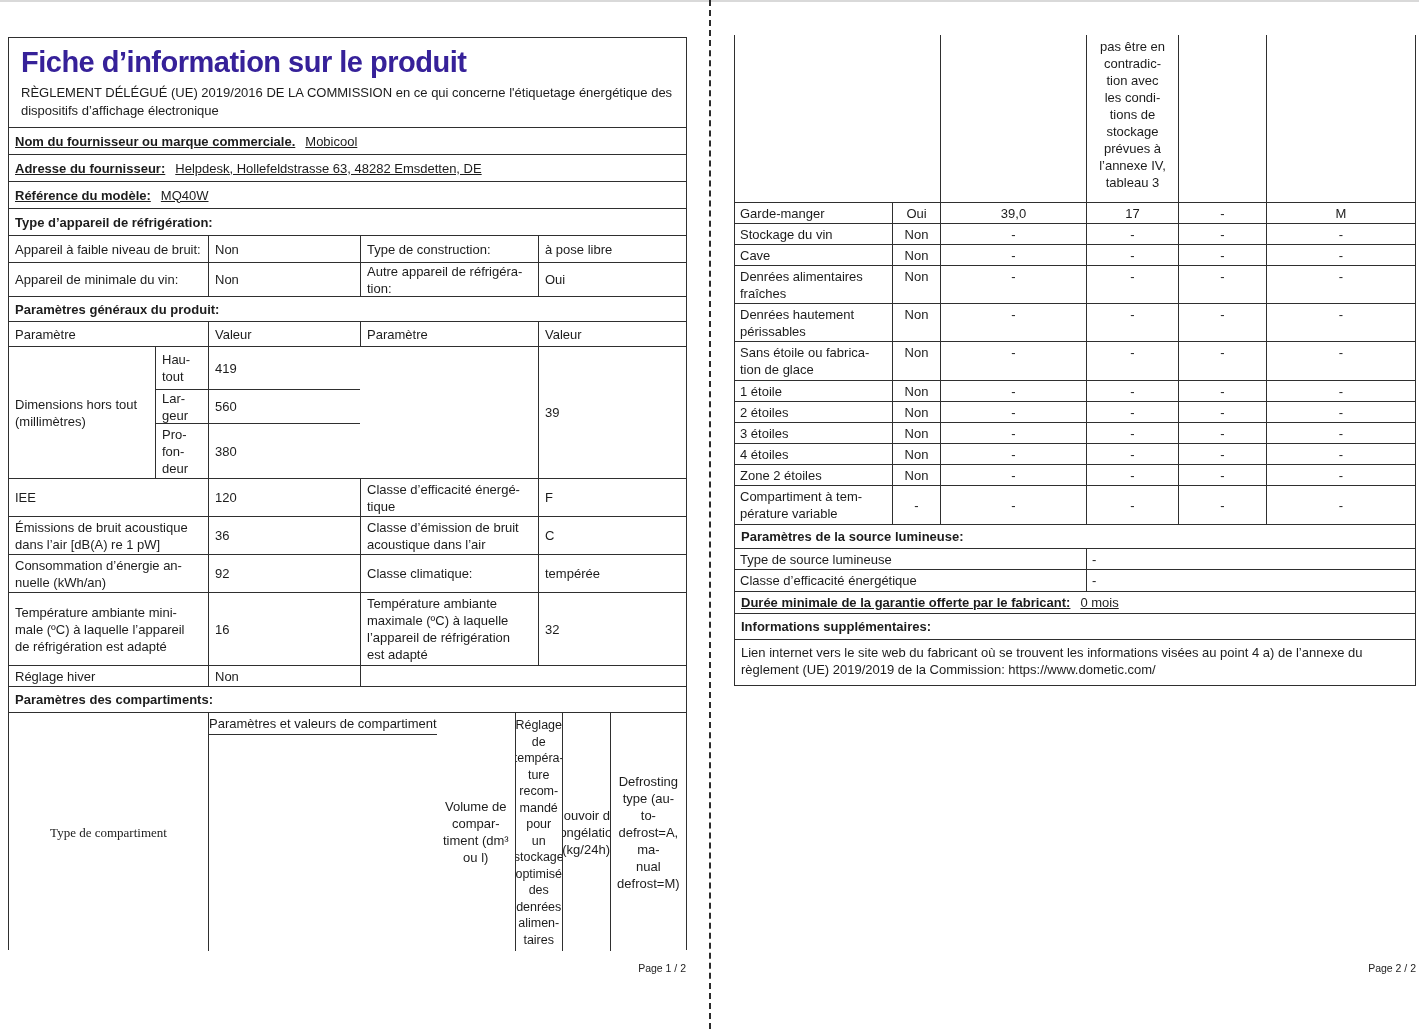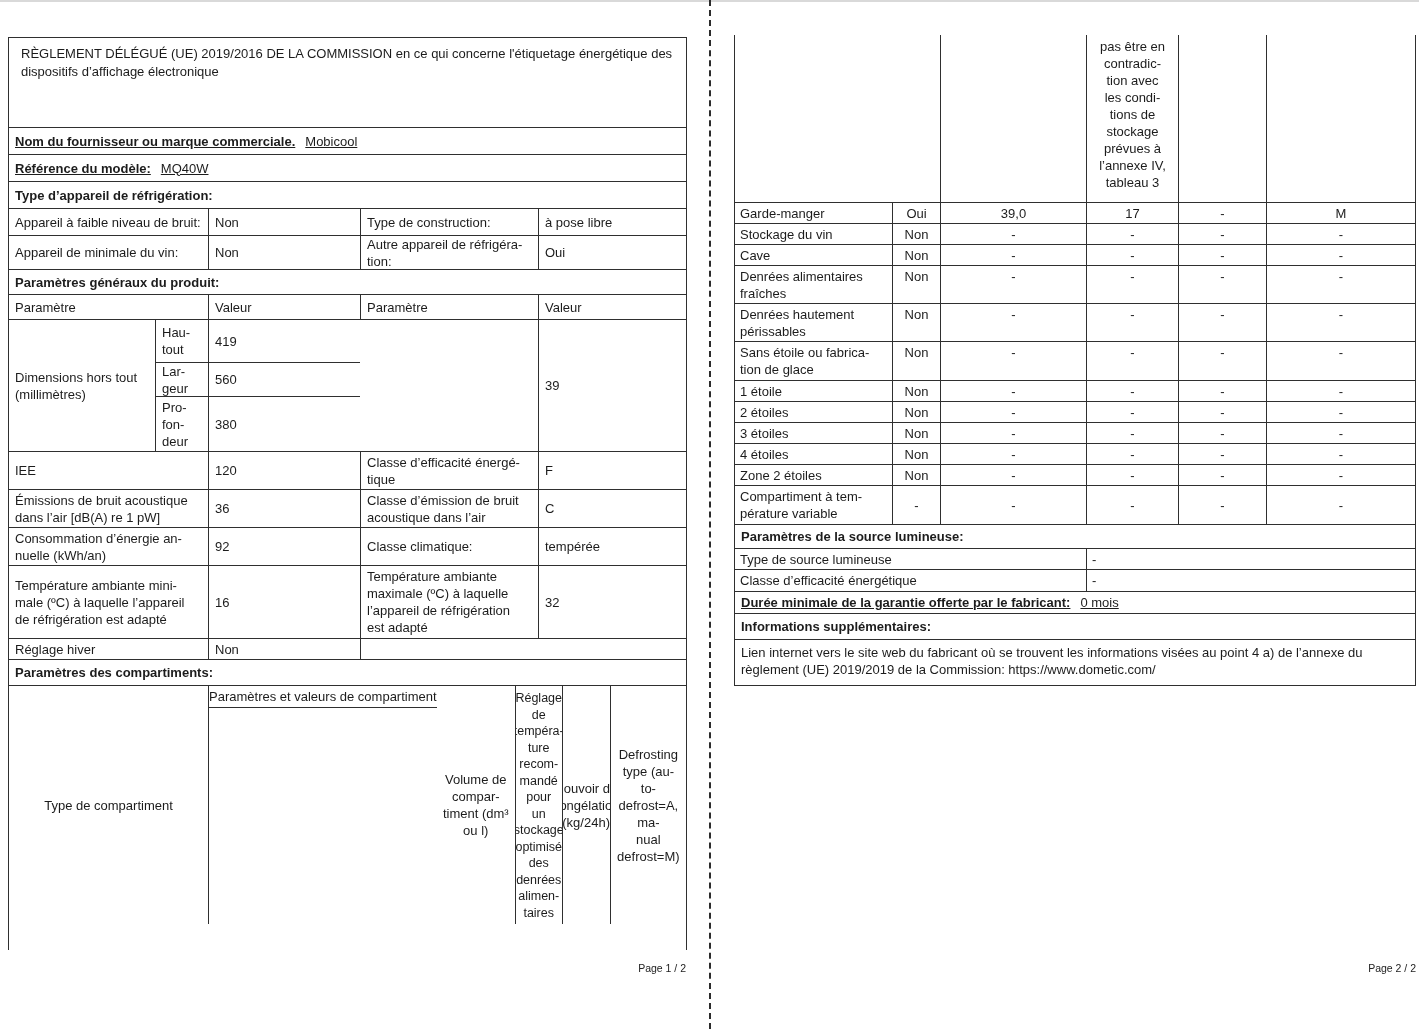--- a/index.html
+++ b/index.html
@@ -25,21 +25,21 @@
   .sec{align-items:center;padding-left:6px;font-weight:bold;}
   
   .w1{width:199px;} .w2{width:152px;} .w3{width:178px;} .w4{width:148px;}
   .hdr{display:block;padding:7px 12px 0 12px;}
   .title{font-weight:bold;font-size:29px;line-height:34px;letter-spacing:-0.5px;color:#362199;margin-bottom:5px;}
   .reg{font-size:13px;line-height:18px;white-space:pre-line;}
   .dims{display:grid;grid-template-columns:146px 53px 152px 178px 148px;grid-template-rows:43px 34px 54px;border-bottom:1px solid var(--bc);box-sizing:border-box;}
   .dims .c{display:flex;align-items:center;}
   .bb{border-bottom:1px solid var(--bc);}
   .comp{display:flex;height:238px;box-sizing:border-box;overflow:hidden;}
-  .comp-left{width:199px;display:flex;align-items:center;justify-content:center;text-align:center;box-sizing:border-box;}
+  .comp-left{width:199px;display:flex;align-items:center;justify-content:center;text-align:center;box-sizing:border-box;font-family:Liberation Serif, serif;}
   .comp-right{width:478px;border-left:1px solid var(--bc);box-sizing:border-box;display:flex;flex-direction:row;}
   .comp-span{height:22px;border-bottom:1px solid var(--bc);display:flex;align-items:center;justify-content:center;box-sizing:border-box;}
   .comp-cols{display:flex;flex:1;overflow:hidden;}
   .cc{box-sizing:border-box;padding:4px 2px;text-align:center;white-space:pre-line;overflow:hidden;display:flex;justify-content:center;}
   .cc2{width:152px;align-items:center;}
   .cc3{width:88px;border-left:1px solid var(--bc);align-items:flex-start;font-size:12.5px;line-height:16.5px;}
   .cc4{width:91px;border-left:1px solid var(--bc);align-items:center;}
   .cc5{width:147px;border-left:1px solid var(--bc);align-items:center;}
   
   .cn{width:157px;text-align:left;}
@@ -61,27 +61,32 @@
 </style>
 </head>
 <body>
 
 <div class="topedge"></div>
 <div class="sep"></div>
 
 <div class="page p1">
 
   <div class="hdr" style="height:90px;border-bottom:1px solid var(--bc);box-sizing:border-box">
+    <div class="title">Fiche d’information sur le produit</div>
     <div class="reg">RÈGLEMENT DÉLÉGUÉ (UE) 2019/2016 DE LA COMMISSION en ce qui concerne l'étiquetage énergétique des
 dispositifs d’affichage électronique</div>
   </div>
 
   <div class="row kv" style="height:27px">
     <span class="b">Nom du fournisseur ou marque commerciale.</span>
     <span>Mobicool</span>
+  </div>
+  <div class="row kv" style="height:27px">
+    <span class="b">Adresse du fournisseur:</span>
+    <span>Helpdesk, Hollefeldstrasse 63, 48282 Emsdetten, DE</span>
   </div>
   <div class="row kv" style="height:27px">
     <span class="b">Référence du modèle:</span>
     <span>MQ40W</span>
   </div>
 
   <div class="row sec" style="height:27px">
     <span>Type d’appareil de réfrigération:</span>
   </div>
 

